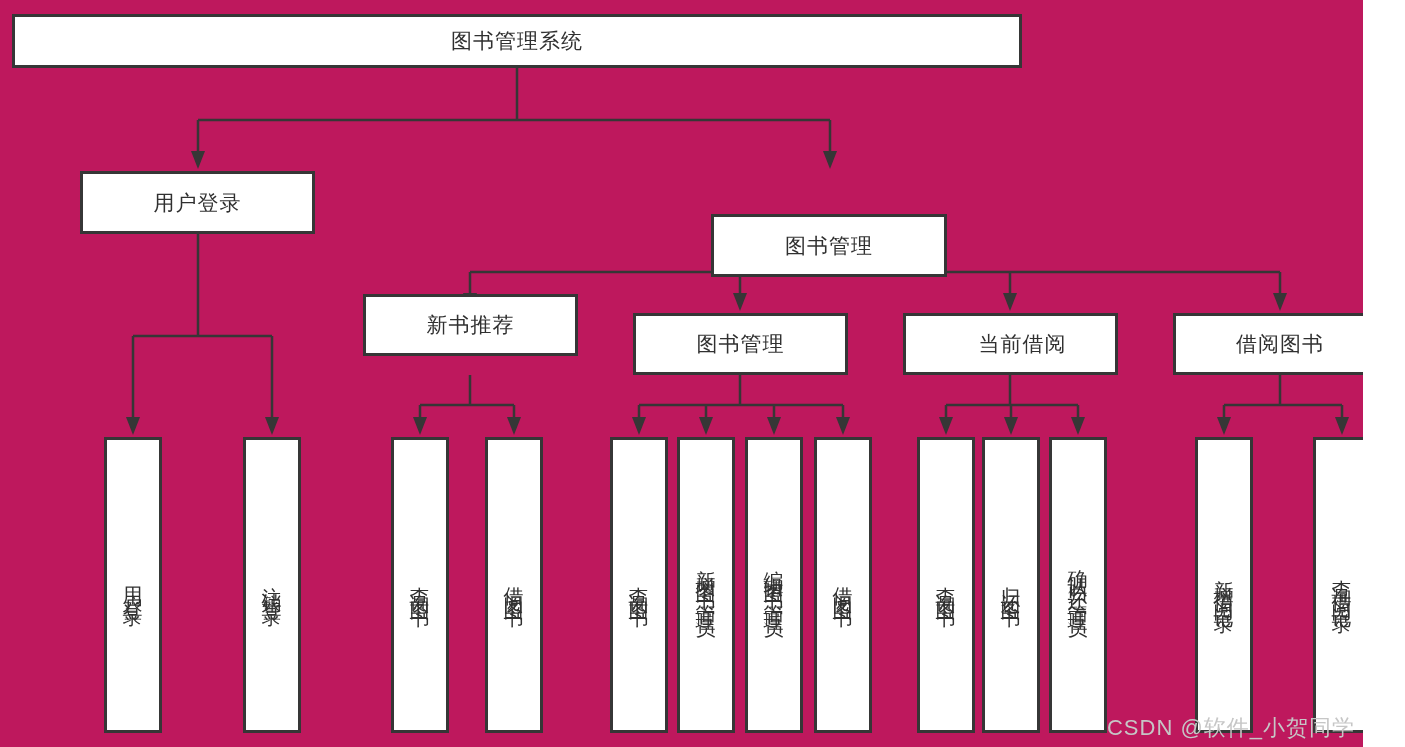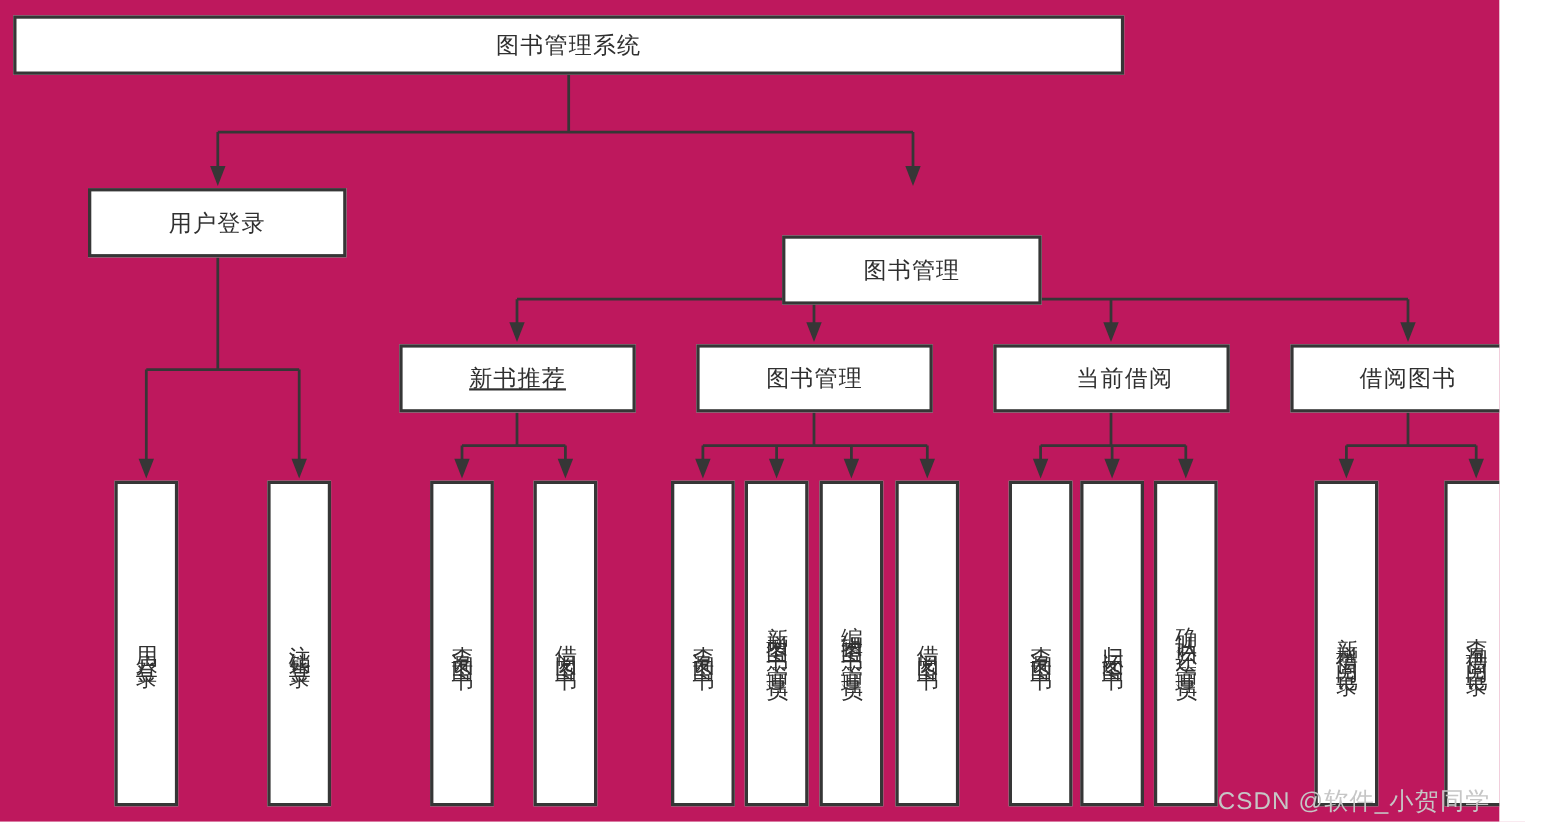--- a/index.html
+++ b/index.html
@@ -115,21 +115,21 @@
     <span>图书管理系统</span>
   </div>
 
   <div class="node hbox" style="left:80px; top:171px; width:235px; height:63px;">
     <span>用户登录</span>
   </div>
   <div class="node hbox" style="left:711px; top:171px; width:236px; height:63px;margin-top:43px;">
     <span>图书管理</span>
   </div>
 
-  <div class="node hbox" style="left:363px; top:313px; width:215px; height:62px;text-decoration:underline;">
+  <div class="node hbox" style="left:363px; top:294px; width:215px; height:62px;">
     <span>新书推荐</span>
   </div>
   <div class="node hbox" style="left:633px; top:313px; width:215px; height:62px;">
     <span>图书管理</span>
   </div>
   <div class="node hbox" style="left:903px; top:313px; width:215px; height:62px;padding-left:24px;">
     <span>当前借阅</span>
   </div>
   <div class="node hbox" style="left:1173px; top:313px; width:214px; height:62px;">
     <span>借阅图书</span>

